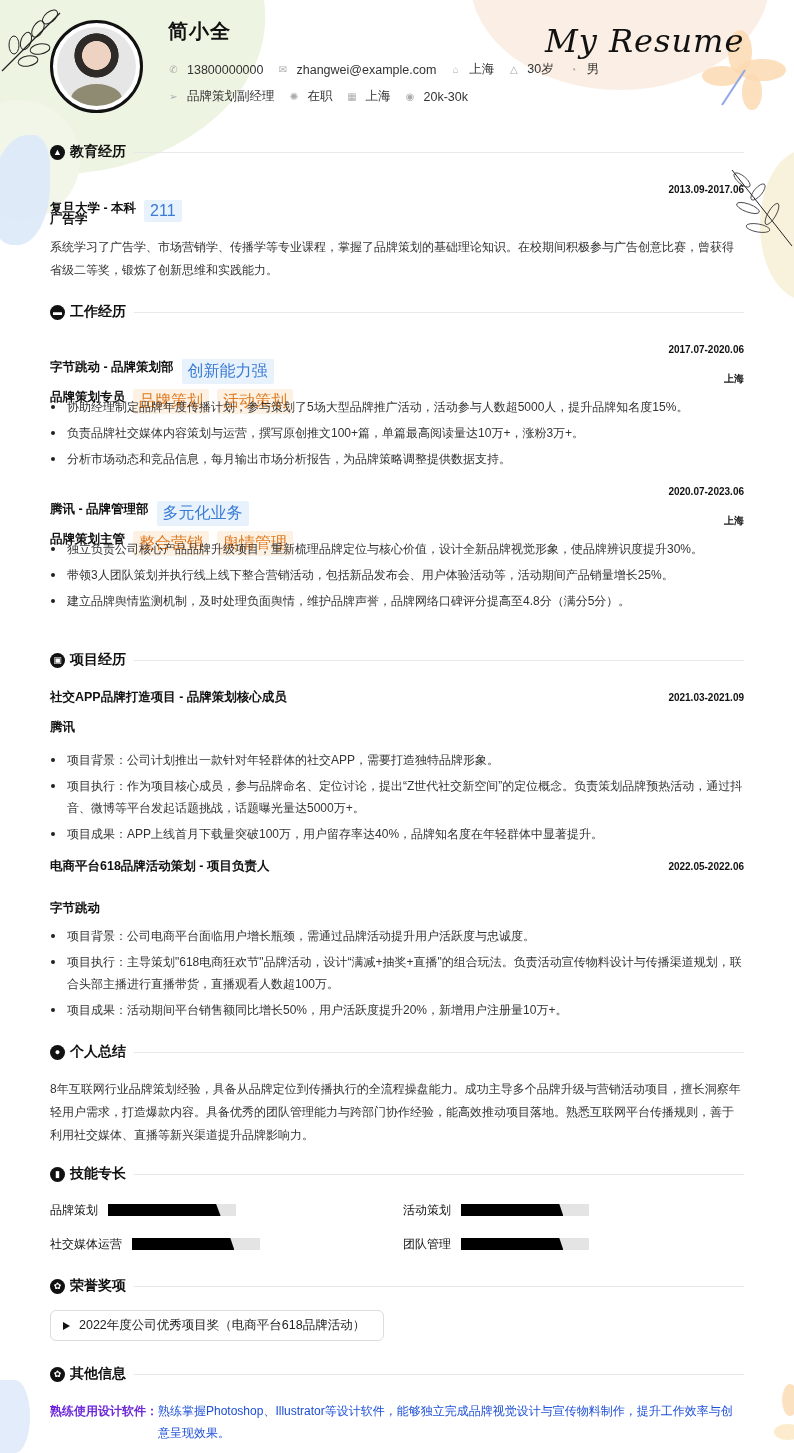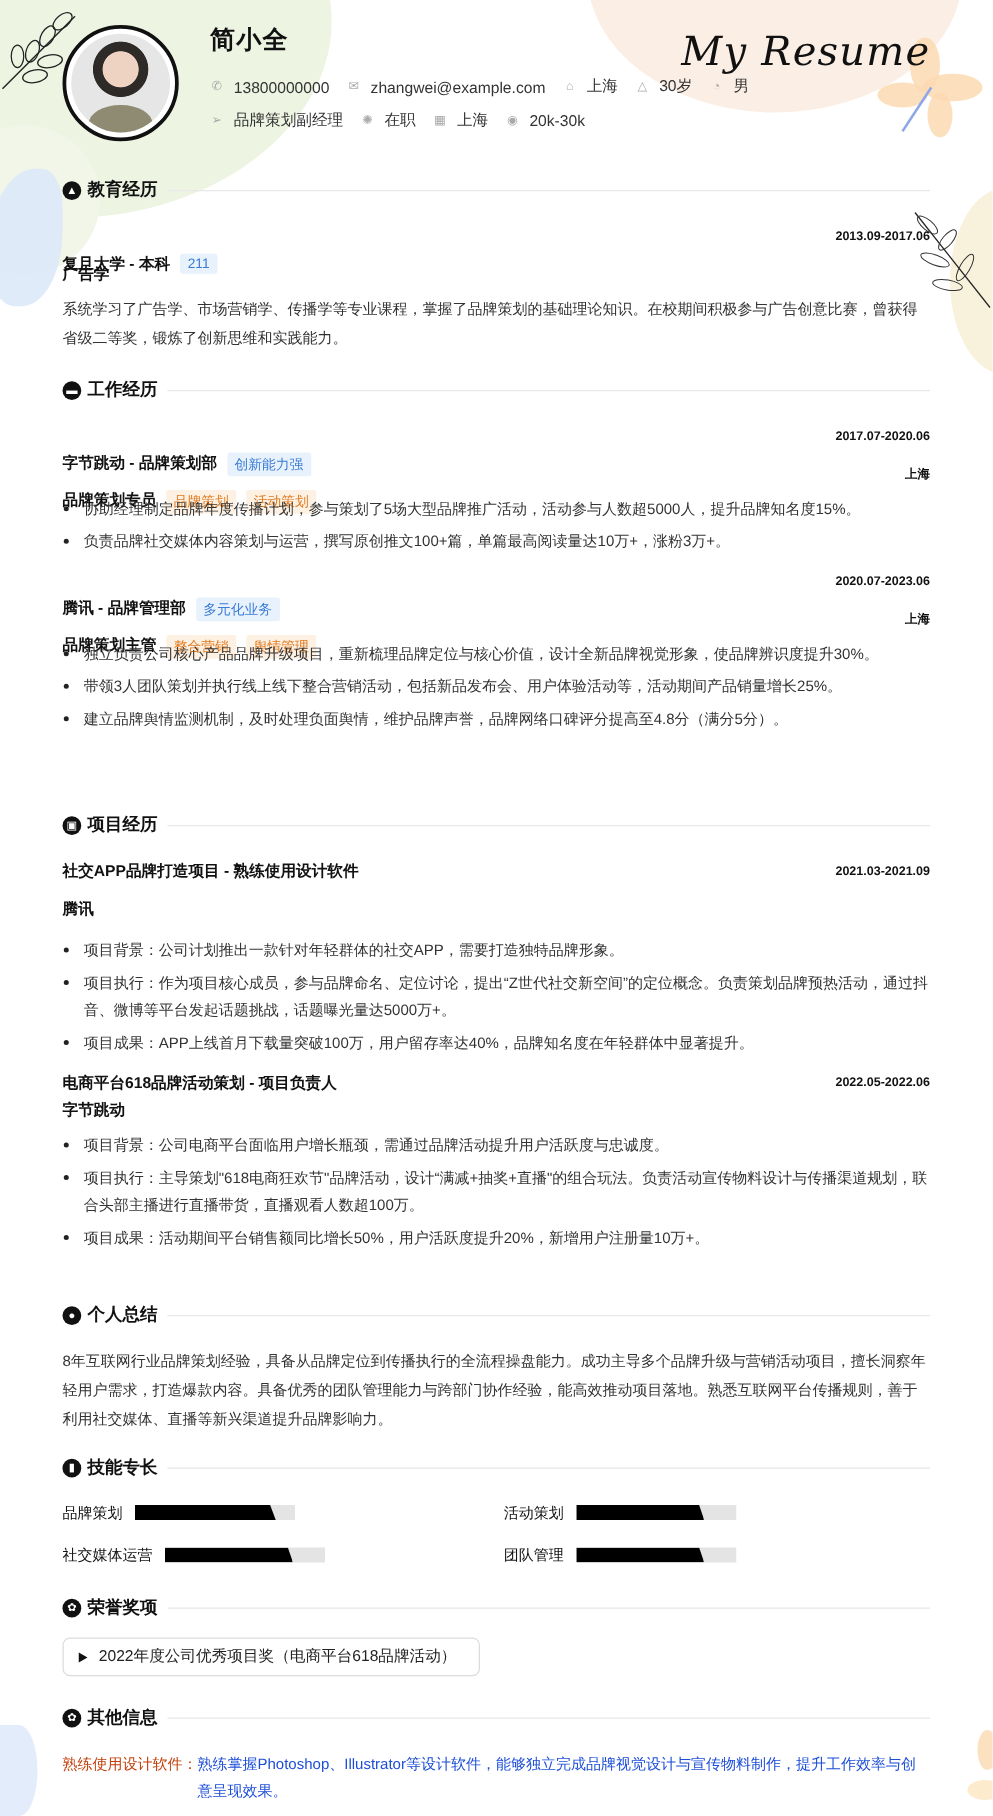--- a/index.html
+++ b/index.html
@@ -33,42 +33,42 @@
   .section { position: absolute; left: 50px; width: 694px; }
   .sec-head { display: flex; align-items: center; height: 20px; }
   .sec-icon { width: 15px; height: 15px; border-radius: 50%; background: #111; color: #fff; font-size: 9px; line-height: 15px; text-align: center; margin-right: 5px; }
   .sec-title { font-size: 14px; font-weight: bold; color: #111; margin-right: 8px; white-space: nowrap; }
   .sec-line { flex: 1; height: 1px; background: #e8e8e8; }
 
   .row { display: flex; justify-content: space-between; align-items: center; height: 18px; }
   .row-left { display: flex; align-items: flex-start; margin-top: 44px; }
   .bold { font-size: 12.5px; font-weight: bold; color: #111; }
   .date { font-size: 10px; font-weight: bold; color: #111; }
-  .tag { font-size: 11px; padding: 2px 6px; margin-left: 8px; border-radius: 2px; }
+  .tag { font-size: 16px; padding: 2px 6px; margin-left: 8px; border-radius: 2px; }
   .tag.blue { background: #e8f2fc; color: #3a7bd5; }
   .tag.orange { background: #fdf1e3; color: #e07a1f; }
 
   .para { font-size: 12px; color: #333; line-height: 23px; }
   ul.bul { list-style: none; }
   ul.bul li { position: relative; padding-left: 17px; font-size: 12px; color: #333; line-height: 22px; margin-bottom: 4px; }
   ul.bul li::before { content: ""; position: absolute; left: 1px; top: 9px; width: 4px; height: 4px; background: #222; border-radius: 50%; }
 
   
   .skills { display: grid; grid-template-columns: 353px 341px; row-gap: 14px; margin-top: 16px; }
   .skill { display: flex; align-items: center; height: 20px; }
   .skill-label { font-size: 12px; color: #111; margin-right: 10px; white-space: nowrap; }
   .skill-bar { height: 12px; background: #e4e4e4; position: relative; }
   .skill-fill { position: absolute; left: 0; top: 0; height: 100%; background: #000; clip-path: polygon(0 0, 96% 0, 100% 100%, 0 100%); }
 
   
   .award { display: inline-flex; align-items: center; border: 1px solid #dcdcdc; border-radius: 6px; padding: 0 18px 0 12px; height: 31px; font-size: 12.5px; color: #222; margin-top: 14px; cursor: pointer; }
   .award-tri { width: 0; height: 0; border-left: 7px solid #111; border-top: 4.5px solid transparent; border-bottom: 4.5px solid transparent; margin-right: 9px; }
 
   .other { display: flex; margin-top: 16px; font-size: 12px; line-height: 22px; }
-  .other-label { font-weight: normal; color: #c2410c; white-space: nowrap; text-align: center; }
+  .other-label { font-weight: bold; color: #6d28d9; white-space: nowrap; text-align: center; }
   .other-val { color: #1d4ed8; }
 </style>
 </head>
 <body>
 
 <div class="deco blob-green"></div>
 <div class="deco blob-green2"></div>
 <div class="deco blob-peach"></div>
 <div class="deco blob-yellow"></div>
 <div class="deco leaf-blue"></div>
@@ -187,20 +187,21 @@
       <div class="row-left">
           <span class="bold">品牌策划专员</span>
           <span class="tag orange">品牌策划</span>
           <span class="tag orange">活动策划</span>
         </div>
       <span class="date">上海</span>
     </div>
     <ul class="bul" style="margin-top:8px">
       <li>协助经理制定品牌年度传播计划，参与策划了5场大型品牌推广活动，活动参与人数超5000人，提升品牌知名度15%。</li>
       <li>负责品牌社交媒体内容策划与运营，撰写原创推文100+篇，单篇最高阅读量达10万+，涨粉3万+。</li>
+      <li>分析市场动态和竞品信息，每月输出市场分析报告，为品牌策略调整提供数据支持。</li>
     </ul>
   </div>
 
   <div style="margin-top:12px">
     <div class="row">
       <div class="row-left">
           <span class="bold">腾讯 - 品牌管理部</span>
           <span class="tag blue">多元化业务</span>
         </div>
       <span class="date">2020.07-2023.06</span>
@@ -223,39 +224,39 @@
 
 <div class="section" style="top:650px">
   <div class="sec-head">
     <span class="sec-icon">▣</span>
     <span class="sec-title">项目经历</span>
     <span class="sec-line"></span>
   </div>
 
   <div style="margin-top:18px">
     <div class="row">
-      <span class="bold">社交APP品牌打造项目 - 熟练使用设计软件</span>
+      <span class="bold">社交APP品牌打造项目 - 品牌策划核心成员</span>
       <span class="date">2021.03-2021.09</span>
     </div>
     <div class="row" style="margin-top:12px">
         <span class="bold">腾讯</span>
       </div>
     <ul class="bul" style="margin-top:13px">
       <li>项目背景：公司计划推出一款针对年轻群体的社交APP，需要打造独特品牌形象。</li>
       <li>项目执行：作为项目核心成员，参与品牌命名、定位讨论，提出“Z世代社交新空间”的定位概念。负责策划品牌预热活动，通过抖音、微博等平台发起话题挑战，话题曝光量达5000万+。</li>
       <li>项目成果：APP上线首月下载量突破100万，用户留存率达40%，品牌知名度在年轻群体中显著提升。</li>
     </ul>
   </div>
 
   <div style="margin-top:12px">
     <div class="row">
       <span class="bold">电商平台618品牌活动策划 - 项目负责人</span>
       <span class="date">2022.05-2022.06</span>
     </div>
-    <div class="row" style="margin-top:4px">
+    <div class="row" style="margin-top:24px">
         <span class="bold">字节跳动</span>
       </div>
     <ul class="bul" style="margin-top:8px">
       <li>项目背景：公司电商平台面临用户增长瓶颈，需通过品牌活动提升用户活跃度与忠诚度。</li>
       <li>项目执行：主导策划"618电商狂欢节"品牌活动，设计“满减+抽奖+直播"的组合玩法。负责活动宣传物料设计与传播渠道规划，联合头部主播进行直播带货，直播观看人数超100万。</li>
       <li>项目成果：活动期间平台销售额同比增长50%，用户活跃度提升20%，新增用户注册量10万+。</li>
     </ul>
   </div>
 </div>
 

